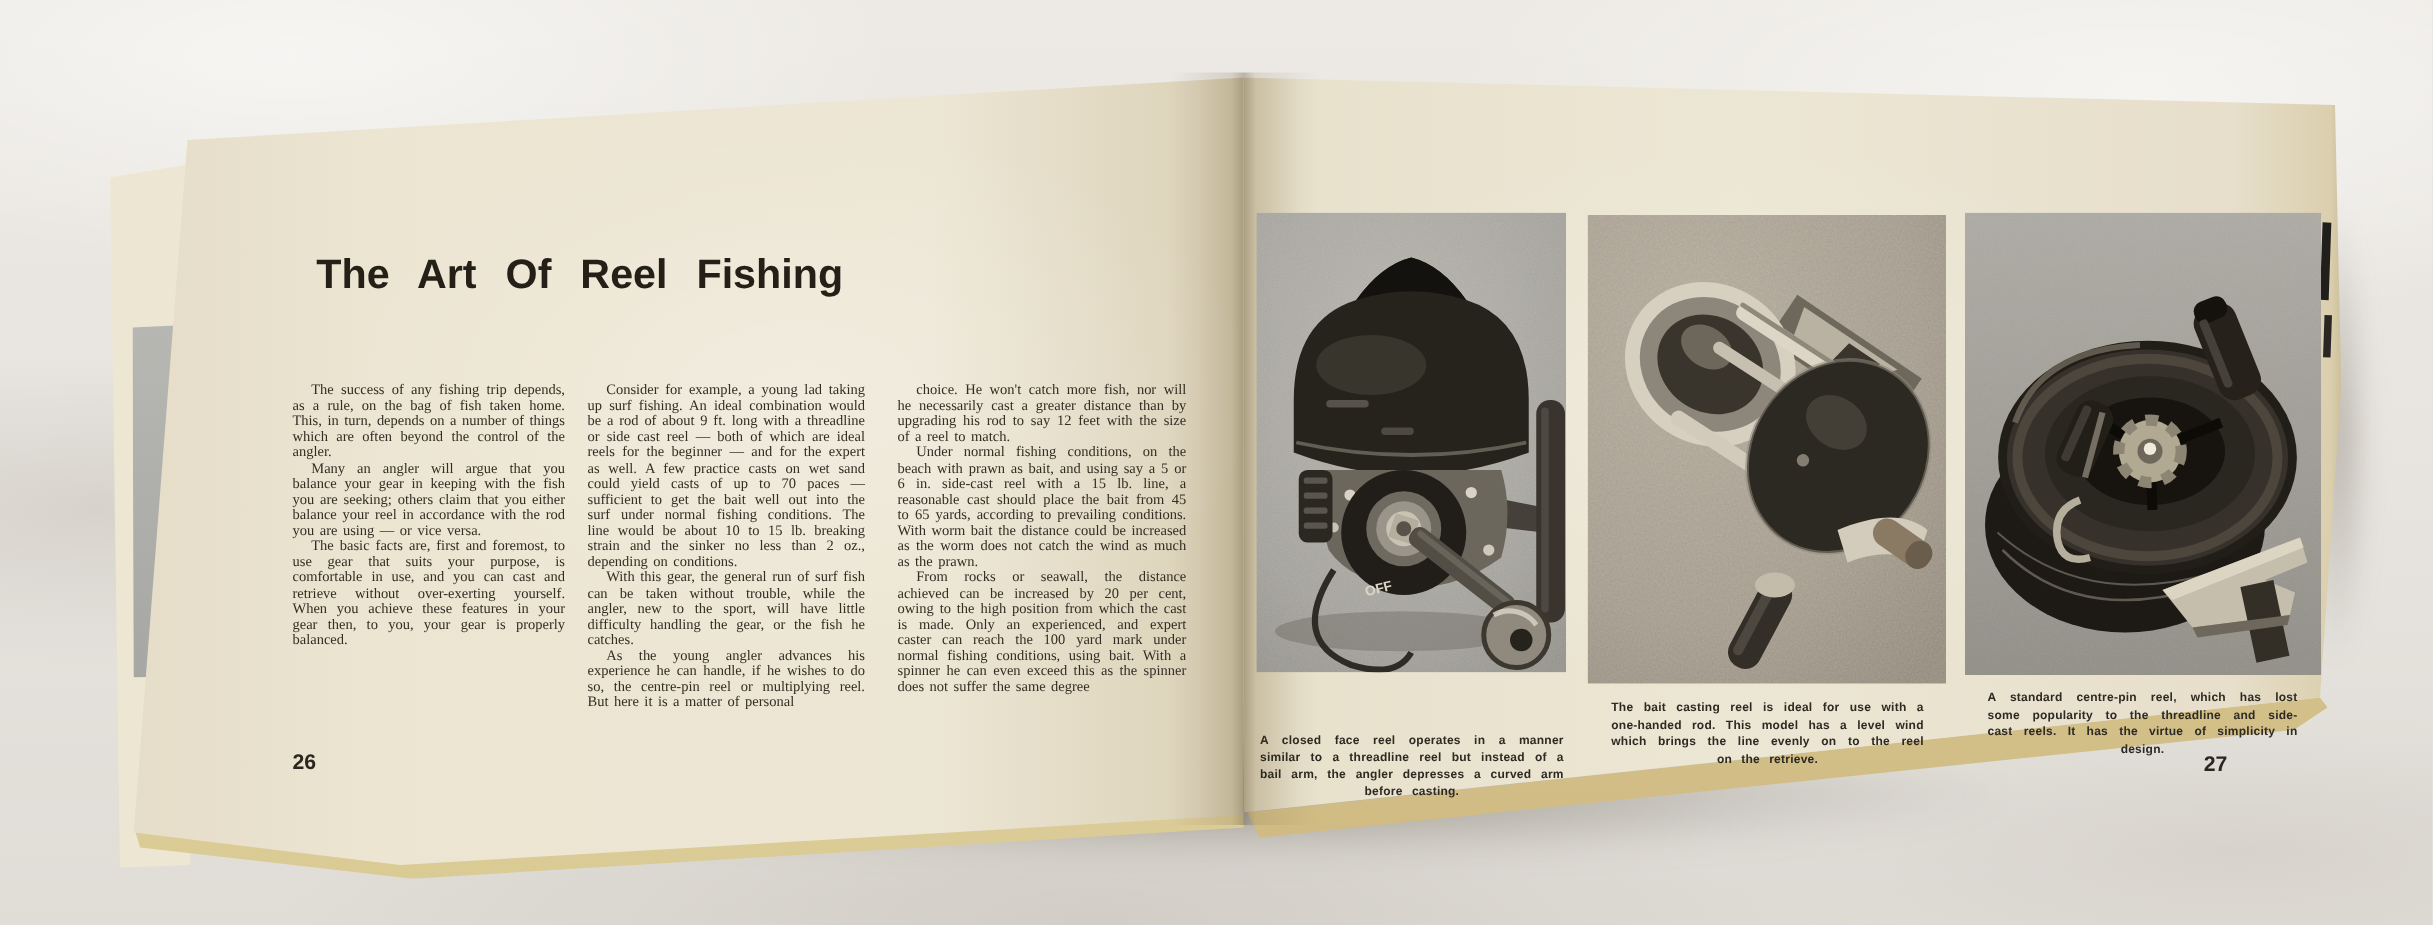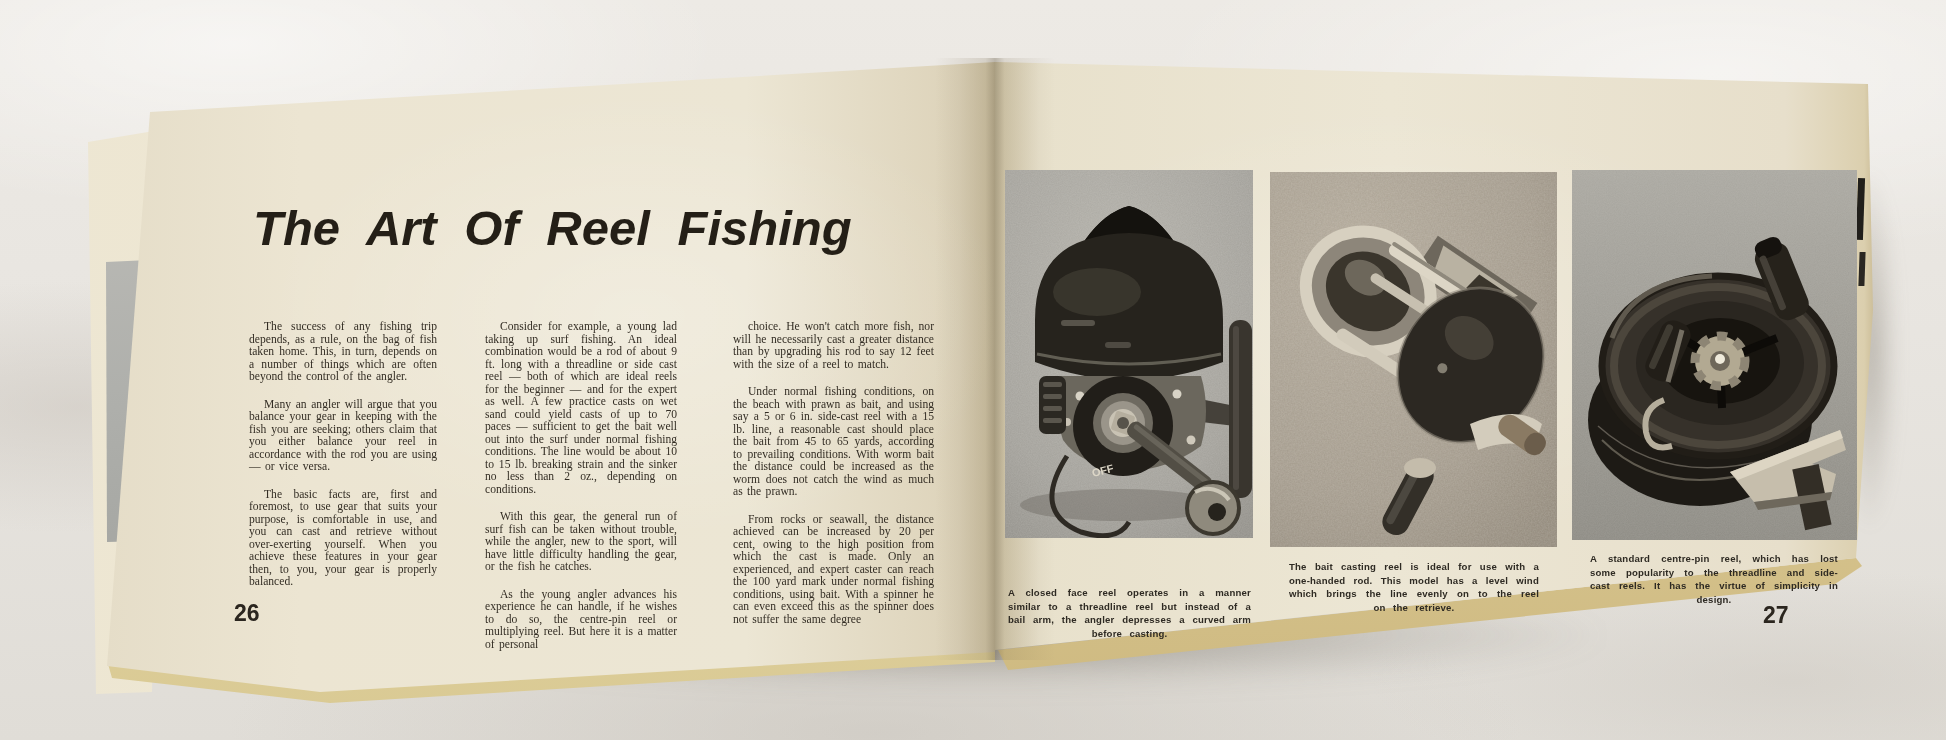--- a/index.html
+++ b/index.html
@@ -49,29 +49,29 @@
     clip-path:polygon(0px 2px,873px 24px,878px 250px,861px 498px,0px 590px);
     background:
       radial-gradient(ellipse 520px 300px at 45% 45%, rgba(255,255,255,.22), transparent 75%),
       linear-gradient(90deg,#d6cbad 0%,#e8e1cc 5%,#ece6d4 45%,#e7dfcb 90%,#dbcfae 99%,#cdbf9a 100%);}
   .spine{left:935px;top:58px;width:120px;height:602px;
     background:linear-gradient(90deg,rgba(110,95,65,0) 0%,rgba(110,95,65,.18) 42%,rgba(80,68,44,.32) 50%,rgba(110,95,65,.14) 58%,rgba(110,95,65,0) 100%);}
   .edge-mark1{left:1857px;top:178px;width:7px;height:62px;background:#211f1b;transform:rotate(2deg);}
   .edge-mark2{left:1859px;top:252px;width:6px;height:34px;background:#2a2722;transform:rotate(2deg);}
   
   .title{left:253px;top:200px;width:430px;
-    font-family:"Liberation Sans",sans-serif;font-weight:700;font-size:49px;
-    color:#241f17;letter-spacing:0px;word-spacing:14px;white-space:nowrap;font-style:italic;}
+    font-family:"Liberation Sans",sans-serif;font-weight:700;font-size:33px;
+    color:#241f17;letter-spacing:0px;word-spacing:14px;white-space:nowrap;}
   .col{top:306px;font-family:"Liberation Serif",serif;font-size:11.6px;line-height:12.5px;
     color:#332d24;text-align:justify;}
-  .col p{margin:15px;text-indent:15px;word-spacing:1.5px;}
+  .col p{margin:0;text-indent:15px;word-spacing:1.5px;}
   .col-1{left:234px;width:218px;}
   .col-2{left:470px;width:222px;}
   .col-3{left:718px;width:231px;}
-  .pageno{font-family:"Liberation Sans",sans-serif;font-weight:700;font-size:23px;color:#2b261f;}
+  .pageno{font-family:"Liberation Sans",sans-serif;font-weight:700;font-size:17px;color:#2b261f;}
   .pageno-left{left:234px;top:600px;}
   .pageno-right{left:1763px;top:602px;}
   
   .photo{overflow:hidden;}
   .photo svg{display:block;}
   .photo-1{left:1005px;top:170px;width:248px;height:368px;}
   .photo-2{left:1270px;top:172px;width:287px;height:375px;}
   .photo-3{left:1572px;top:170px;width:285px;height:370px;}
   .caption{font-family:"Liberation Sans",sans-serif;font-weight:700;font-size:9.6px;
     line-height:13.5px;color:#2e2a23;text-align:justify;text-align-last:center;

